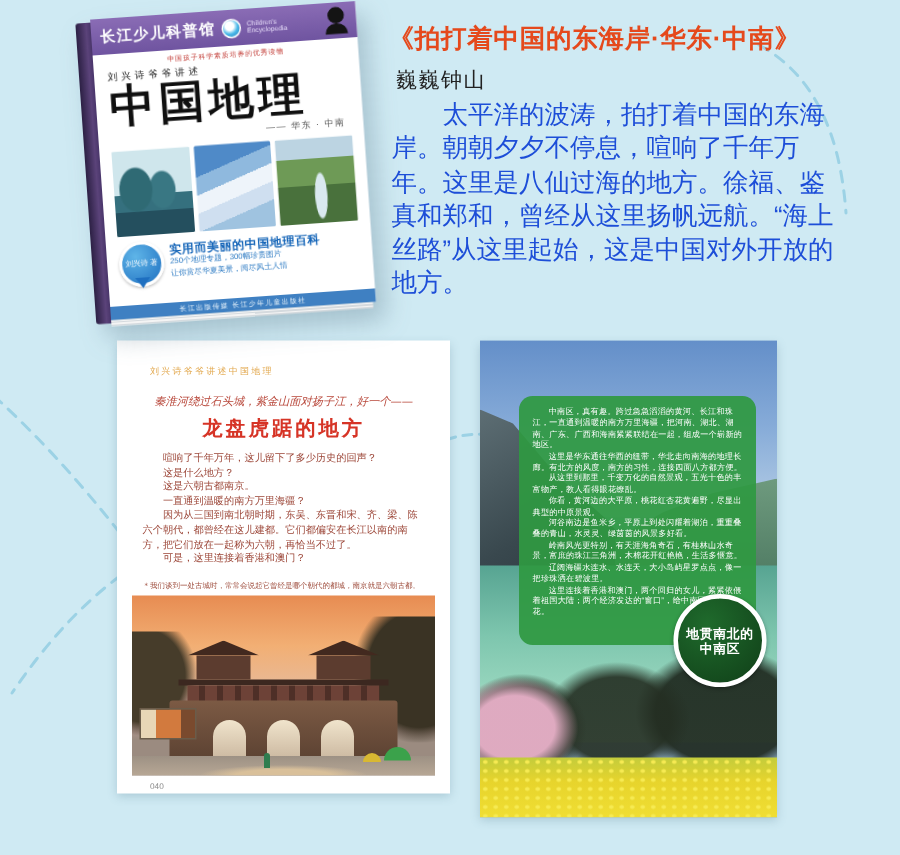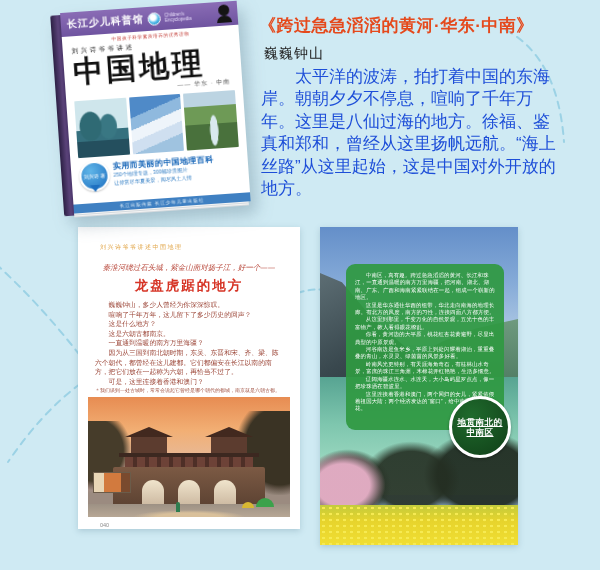--- a/index.html
+++ b/index.html
@@ -117,21 +117,21 @@
   .rp-flowers{position:absolute;bottom:0;left:0;right:0;height:40px;
      background-image:radial-gradient(#f6ea52 1.2px,rgba(0,0,0,0) 1.8px),linear-gradient(180deg,#c3cc3c 0%,#e7d42c 40%,#f0de33 100%);
      background-size:7px 6px,auto;}
   .green-panel{position:absolute;left:26px;top:37px;width:158px;height:166px;border-radius:9px;
      background:rgba(47,153,66,.93);padding:8px 9px;box-sizing:border-box;overflow:hidden;}
   .green-panel p{margin:0;text-indent:2em;color:#fff;font-size:5.4px;line-height:7.4px;letter-spacing:.2px;}
   .badge{position:absolute;left:129px;top:169px;width:62px;height:62px;border-radius:50%;box-sizing:border-box;
      background:radial-gradient(circle at 35% 30%,#1f6a2c,#103f18);border:3px solid #fff;
      display:flex;flex-direction:column;align-items:center;justify-content:center;z-index:5;
      box-shadow:0 1px 3px rgba(0,0,0,.35);}
-  .badge span{color:#fff;font-weight:bold;font-size:8.5px;line-height:10.5px;letter-spacing:.5px;text-decoration:underline;}
+  .badge span{color:#fff;font-weight:bold;font-size:8.5px;line-height:10.5px;letter-spacing:.5px;}
 </style>
 </head>
 <body>
 
 <div class="stage">
 
   <svg class="decor" width="600" height="570" viewBox="0 0 600 570">
     <path d="M 506 30 Q 558 58 564 142" fill="none" stroke="#9cd2e5" stroke-width="2" stroke-dasharray="7 6" stroke-linecap="round"></path>
     <path d="M -4 264 Q 40 304 82 358" fill="none" stroke="#9cd2e5" stroke-width="2" stroke-dasharray="7 6" stroke-linecap="round"></path>
     <path d="M 80 384 Q 42 412 8 462" fill="none" stroke="#9cd2e5" stroke-width="2" stroke-dasharray="7 6" stroke-linecap="round"></path>
@@ -165,30 +165,29 @@
         </div>
         <div class="slogan">实用而美丽的中国地理百科</div>
         <div class="slogan-sub">250个地理专题，300幅珍贵图片</div>
         <div class="slogan-sub">让你赏尽华夏美景，阅尽风土人情</div>
       </div>
       <div class="cover-footer">长江出版传媒 长江少年儿童出版社</div>
     </div>
     <div class="book-bottom"></div>
   </div>
 
-  <div class="headline">《跨过急急滔滔的黄河·华东·中南》</div>
+  <div class="headline">《拍打着中国的东海岸·华东·中南》</div>
   <div class="section-label">巍巍钟山</div>
   <div class="preface">太平洋的波涛，拍打着中国的东海岸。朝朝夕夕不停息，喧响了千年万年。这里是八仙过海的地方。徐福、鉴真和郑和，曾经从这里扬帆远航。“海上丝路”从这里起始，这是中国对外开放的地方。</div>
 
   <div class="page page-left">
     <div class="running-head">刘兴诗爷爷讲述中国地理</div>
     <div class="intro-line">秦淮河绕过石头城，紫金山面对扬子江，好一个——</div>
     <div class="pl-title">龙盘虎踞的地方</div>
     <div class="pl-body">
-      <p>巍巍钟山，多少人曾经为你深深惊叹。</p>
       <p>喧响了千年万年，这儿留下了多少历史的回声？</p>
       <p>这是什么地方？</p>
       <p>这是六朝古都南京。</p>
       <p>一直通到温暖的南方万里海疆？</p>
       <p>因为从三国到南北朝时期，东吴、东晋和宋、齐、梁、陈六个朝代，都曾经在这儿建都。它们都偏安在长江以南的南方，把它们放在一起称为六朝，再恰当不过了。</p>
       <p>可是，这里连接着香港和澳门？</p>
     </div>
     <div class="pl-footnote">＊我们谈到一处古城时，常常会说起它曾经是哪个朝代的都城，南京就是六朝古都。</div>
 
     <div class="gate-photo">

